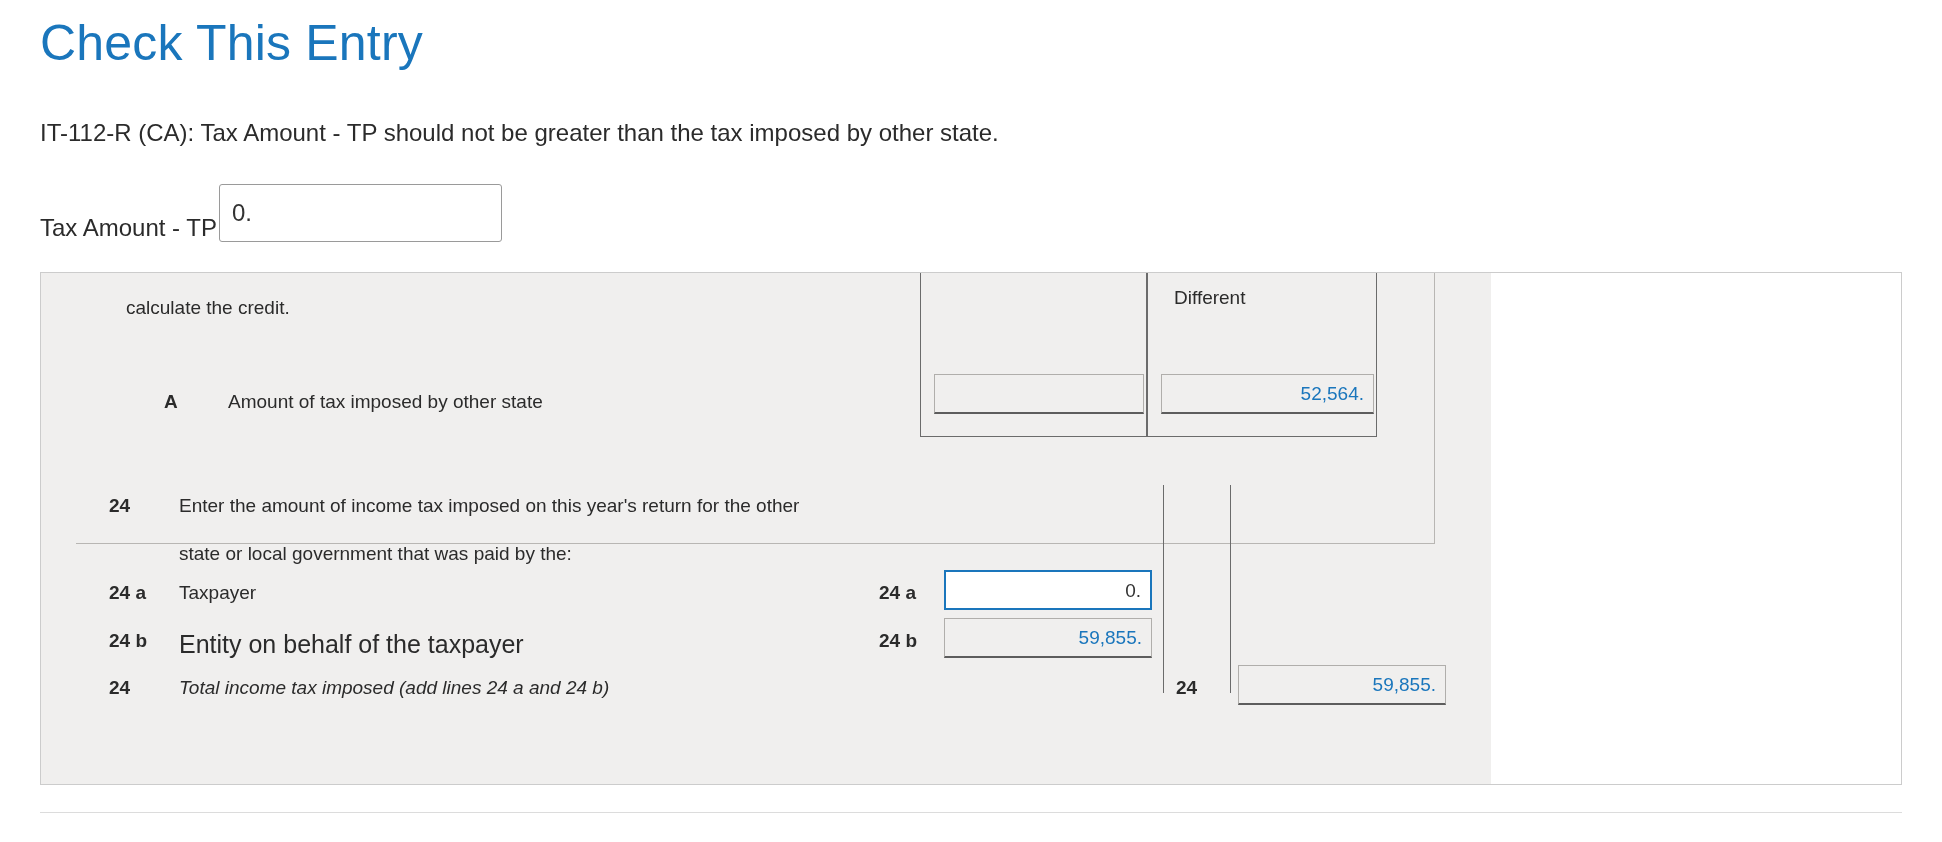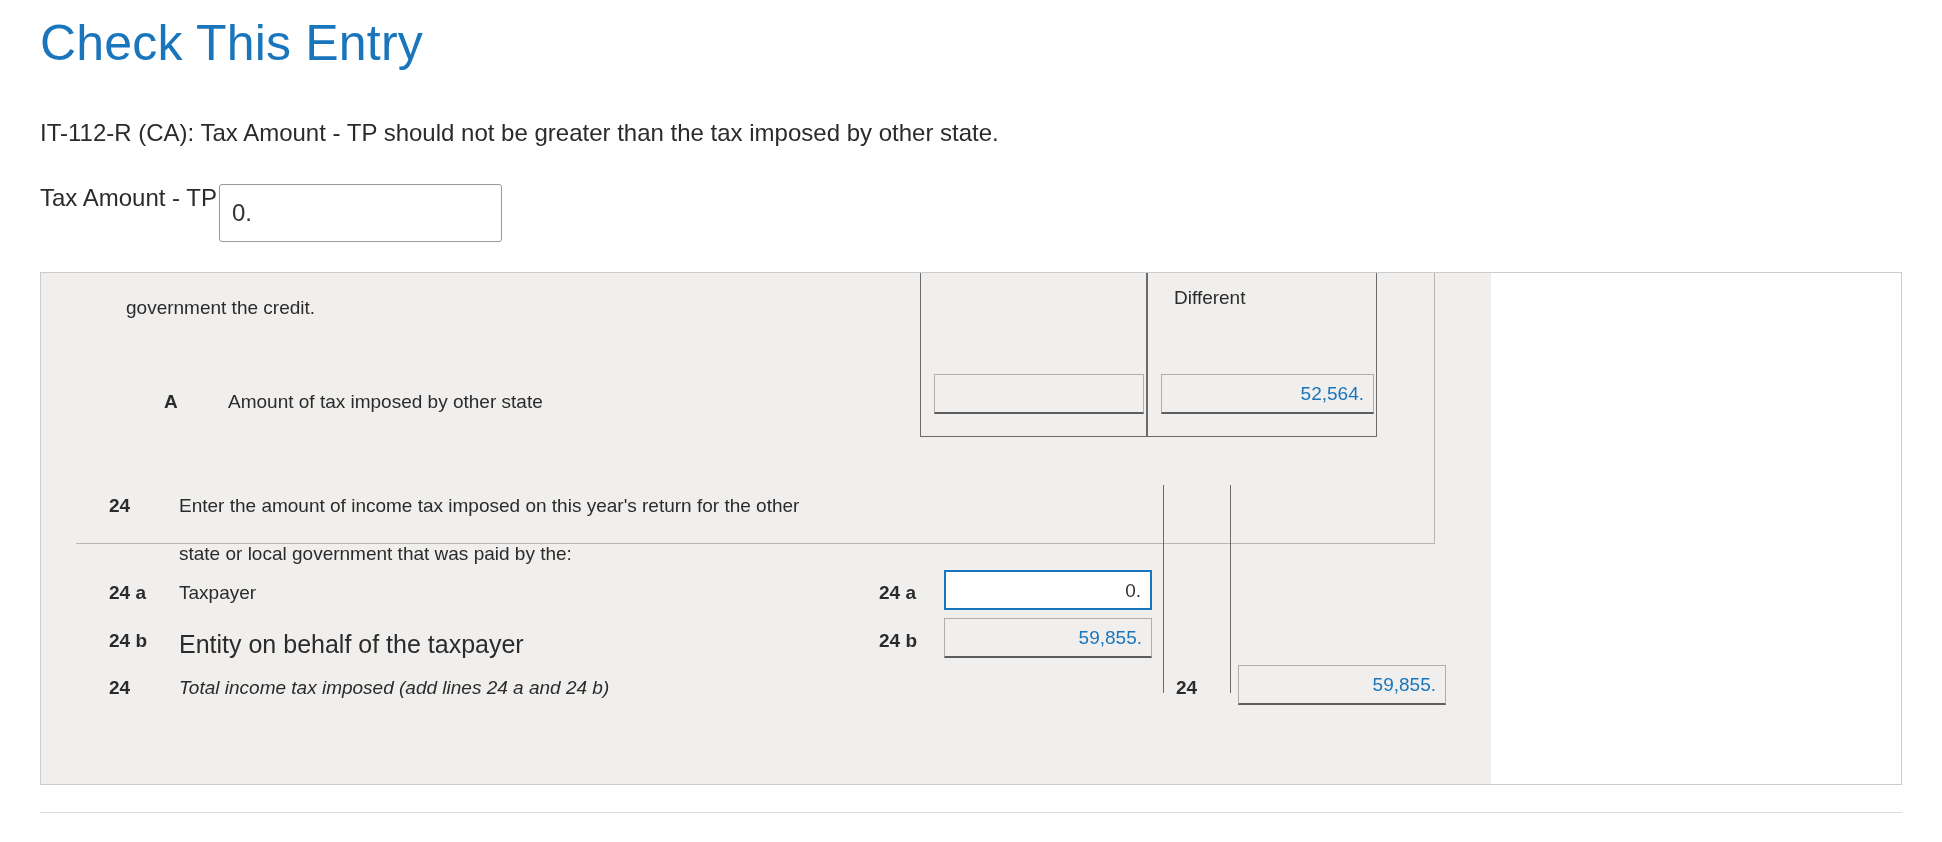--- a/index.html
+++ b/index.html
@@ -32,21 +32,21 @@
   }
   .error-message {
     font-size: 24px;
     color: #2b2b2b;
     margin-top: 42px;
     line-height: 1.3;
   }
 
   .field-row {
     display: flex;
-    align-items: flex-start;
+    align-items: flex-end;
     margin-top: 36px;
   }
   .field-label {
     font-size: 24px;
     color: #2b2b2b;
     padding-right: 2px;
   }
   .field-input {
     width: 283px;
     height: 58px;
@@ -321,21 +321,21 @@
     <span class="field-label">Tax Amount - TP</span>
     <input class="field-input" type="text" value="0." style="">
   </div>
 </div>
 
 <div class="form-panel">
   <div class="form-inner">
     <div class="form-scroll">
 
       <div class="block-top">
-        <div class="calc-text">government the credit.</div>
+        <div class="calc-text">calculate the credit.</div>
 
         <div class="col-box col-a"></div>
         <div class="col-box col-b">
           <div class="col-head">Different</div>
         </div>
 
         <div class="line-a-label">A</div>
         <div class="line-a-text">Amount of tax imposed by other state</div>
 
         <div class="amt-field amt-a"></div>

